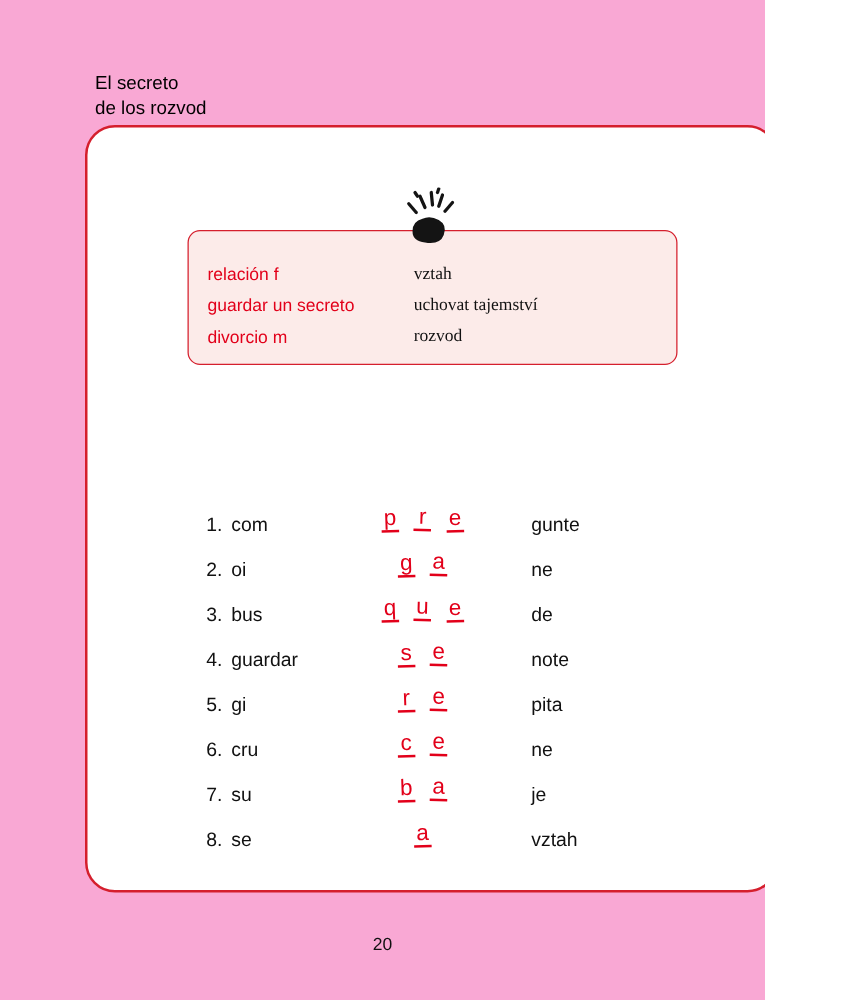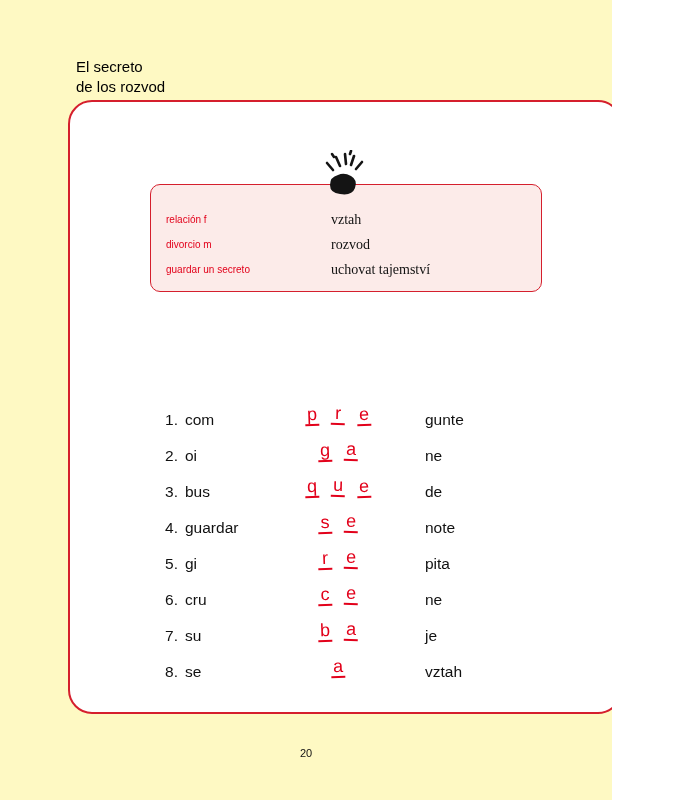--- a/index.html
+++ b/index.html
@@ -11,21 +11,21 @@
   *{box-sizing:border-box;margin:0;padding:0;}
   html,body{background:#ffffff;}
   body{
     font-family:"Liberation Sans","DejaVu Sans",sans-serif;
     color:var(--text-black);
   }
   .sheet{
     position:relative;
     width:612px;
     height:800px;
-    background:#fef9c3;
+    background:#f9a8d4;
     overflow:hidden;
   }
   .page-title{
     position:absolute;
     left:76px;
     top:57px;
     font-size:15px;
     line-height:1.35;
     color:#000;
   }
@@ -59,21 +59,21 @@
     padding-top:22px;
   }
   .vocab-row{
     display:flex;
     line-height:25px;
   }
   .vocab-term{
     width:180px;
     padding-left:15px;
     color:var(--text-red);
-    font-size:10px;
+    font-size:14px;
   }
   .vocab-trans{
     font-family:"Liberation Serif","DejaVu Serif",serif;
     font-size:14px;
     color:#111;
   }
   .exercise{
     position:absolute;
     left:0;
     top:308px;
@@ -118,21 +118,21 @@
     border-bottom:2px solid var(--text-red);
   }
   .lt:nth-child(odd){transform:rotate(-2deg);}
   .lt:nth-child(even){transform:rotate(1.5deg) translateY(-1px);}
   .page-num{
     position:absolute;
     left:0;
     right:0;
     top:747px;
     text-align:center;
-    font-size:11px;
+    font-size:14px;
     color:#111;
   }
 </style>
 </head>
 <body>
 
 <div class="sheet">
 
   <div class="page-title">
     <div>El secreto</div>
@@ -155,27 +155,27 @@
         </g>
       </svg>
     </div>
 
     <div class="vocab-box">
       <div class="vocab-row">
         <span class="vocab-term">relación f</span>
         <span class="vocab-trans">vztah</span>
       </div>
       <div class="vocab-row">
+        <span class="vocab-term">guardar un secreto</span>
+        <span class="vocab-trans">uchovat tajemství</span>
+      </div>
+      <div class="vocab-row">
         <span class="vocab-term">divorcio m</span>
         <span class="vocab-trans">rozvod</span>
       </div>
-      <div class="vocab-row">
-        <span class="vocab-term">guardar un secreto</span>
-        <span class="vocab-trans">uchovat tajemství</span>
-      </div>
     </div>
 
     <div class="exercise">
 
       <div class="ex-row">
         <span class="ex-num">1.</span>
         <span class="ex-start">com</span>
         <span class="ex-letters">
           <span class="lt">p</span>
           <span class="lt">r</span>

